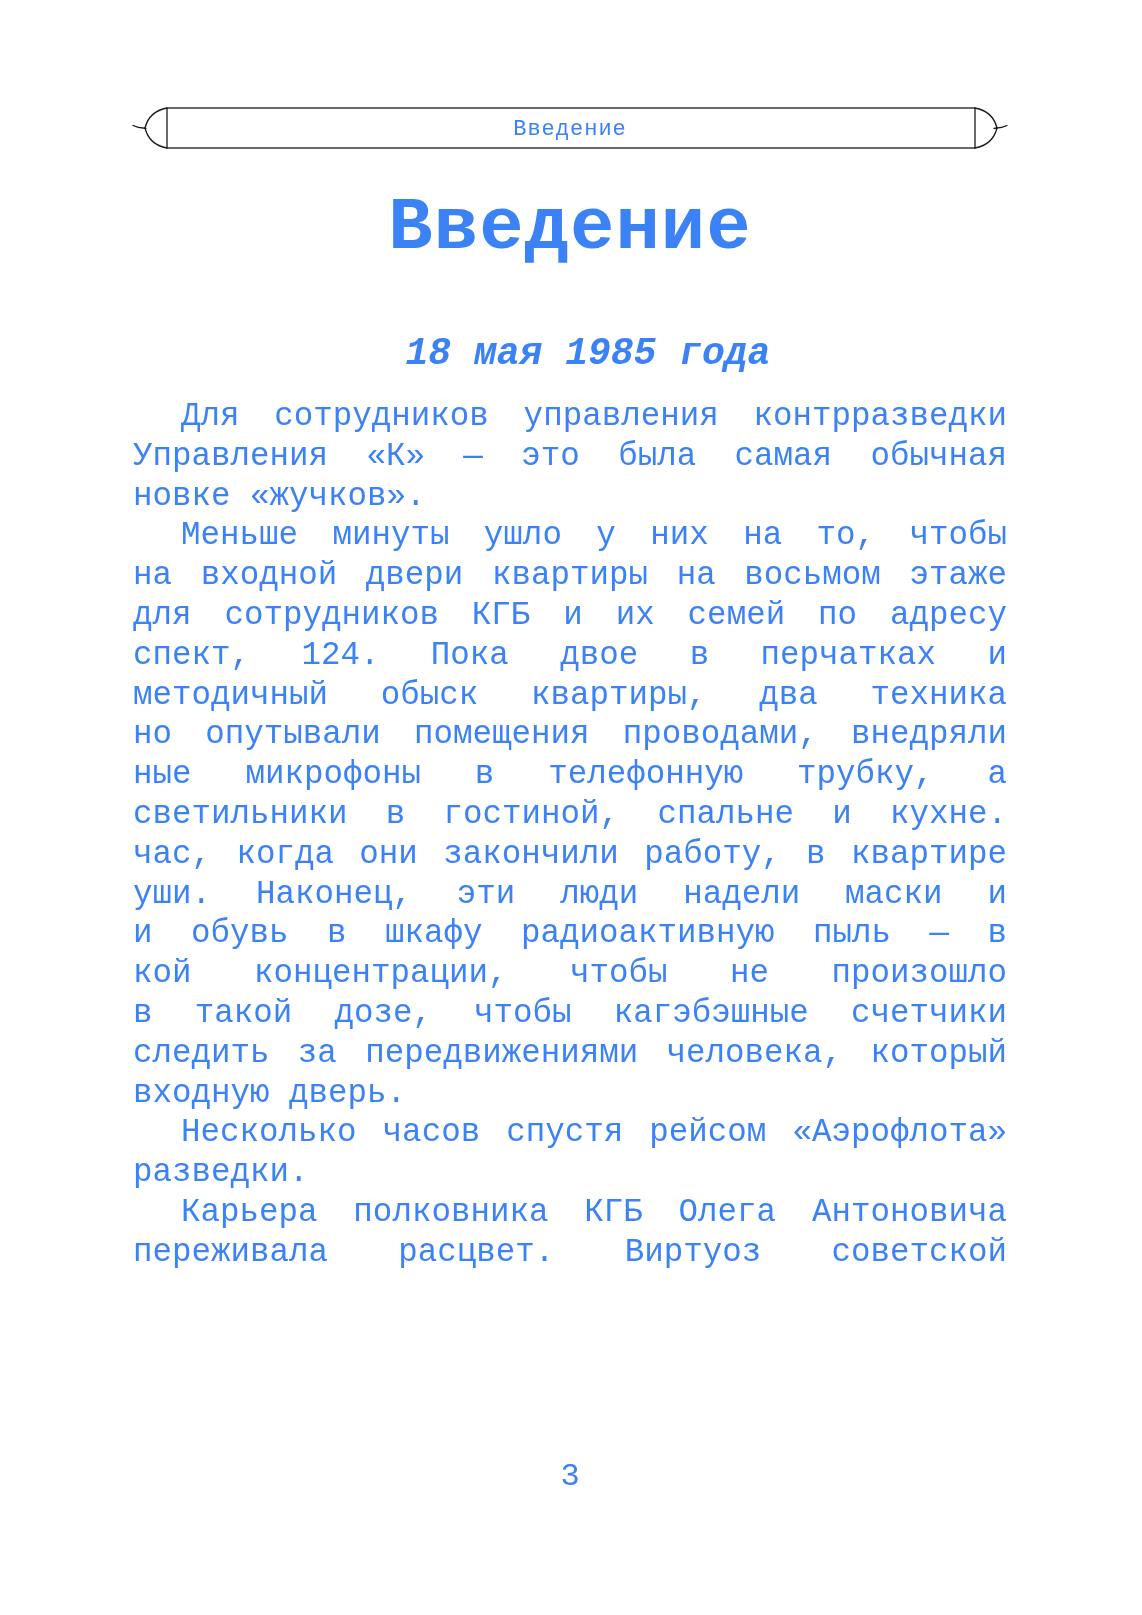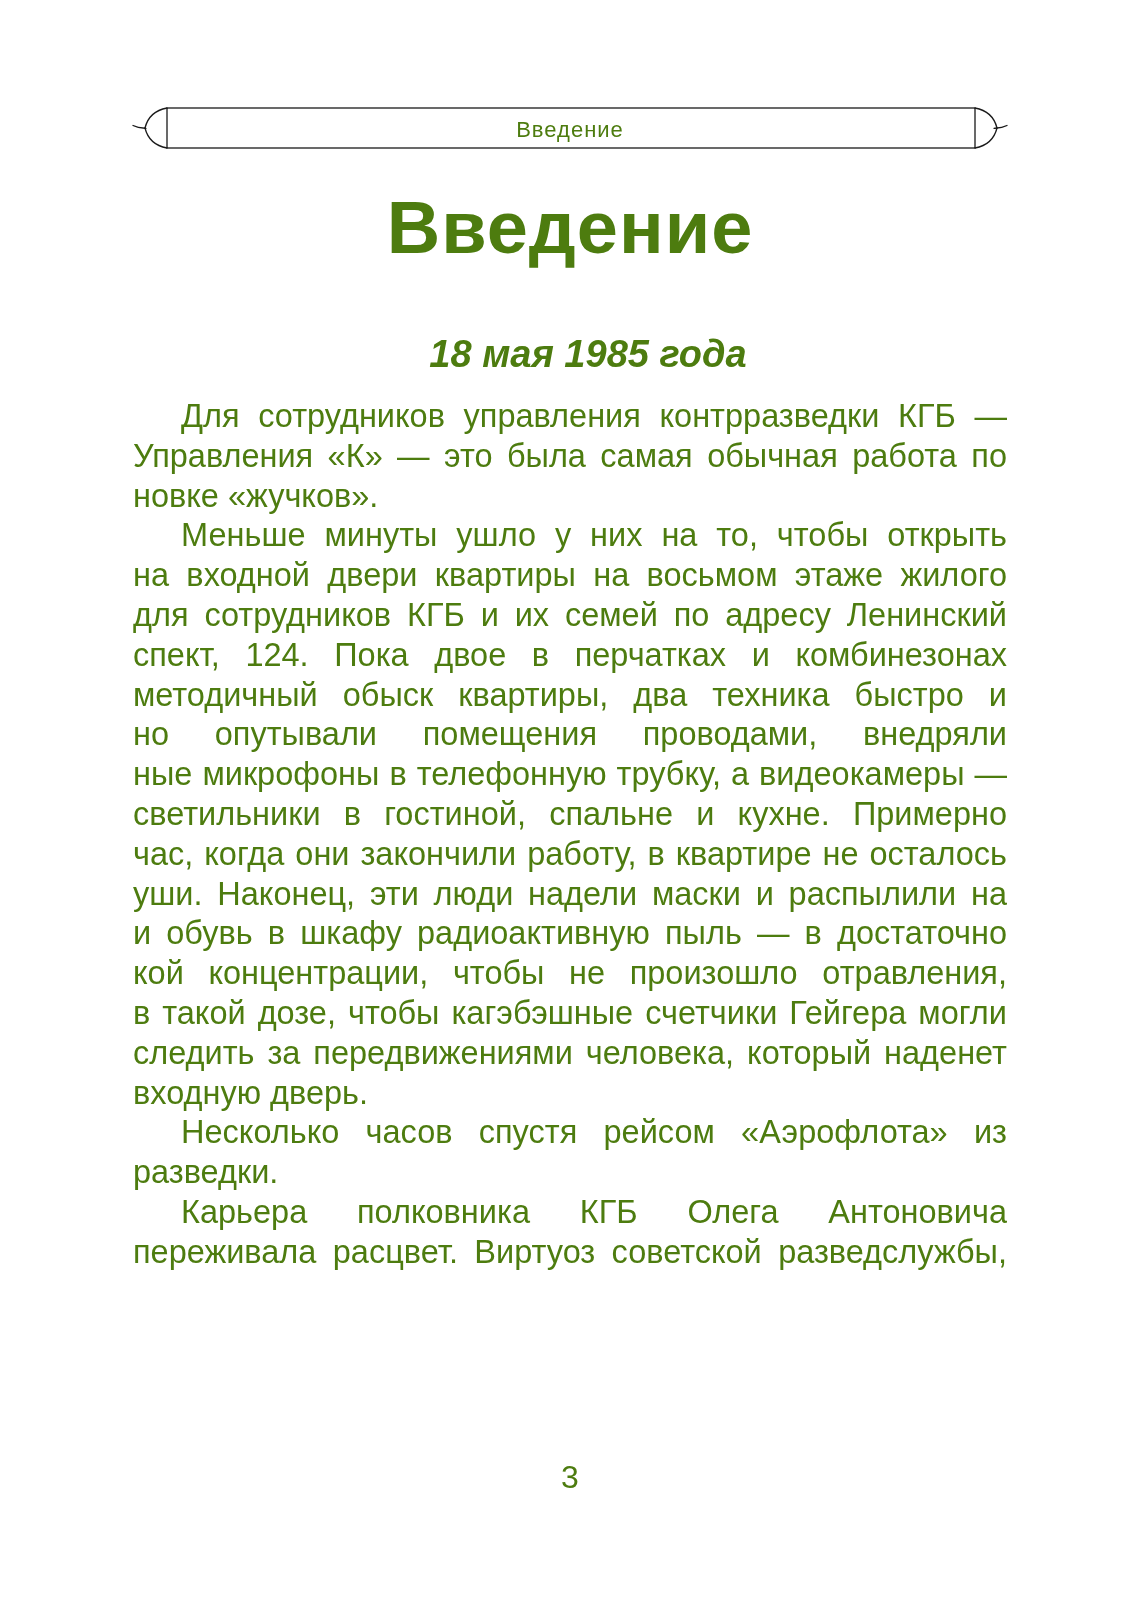--- a/index.html
+++ b/index.html
@@ -2,22 +2,22 @@
 <html><head>
 <meta charset="utf-8">
 <style>
   * { margin: 0; padding: 0; box-sizing: border-box; }
   html, body { background: #ffffff; }
   .page {
     position: relative;
     width: 1142px;
     height: 1615px;
     background: #ffffff;
-    font-family: Liberation Sans, sans-serif;
-    color: #4d7c0f;
+    font-family: Liberation Mono, monospace;
+    color: #3b82f6;
     overflow: hidden;
   }
   .running-head {
     position: absolute;
     left: 125px;
     top: 103px;
     width: 890px;
     height: 50px;
   }
   .running-head svg { position: absolute; left: 0; top: 0; }

